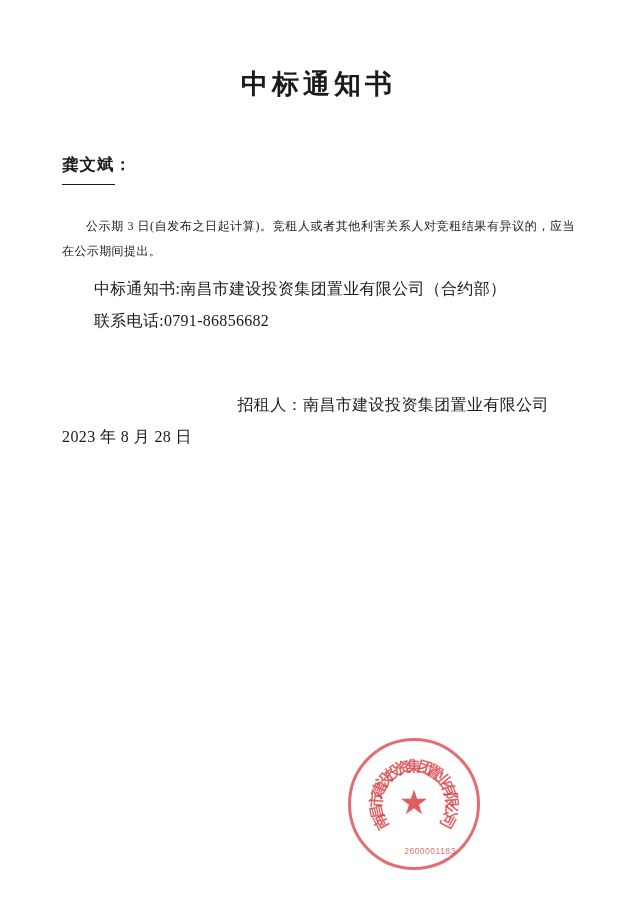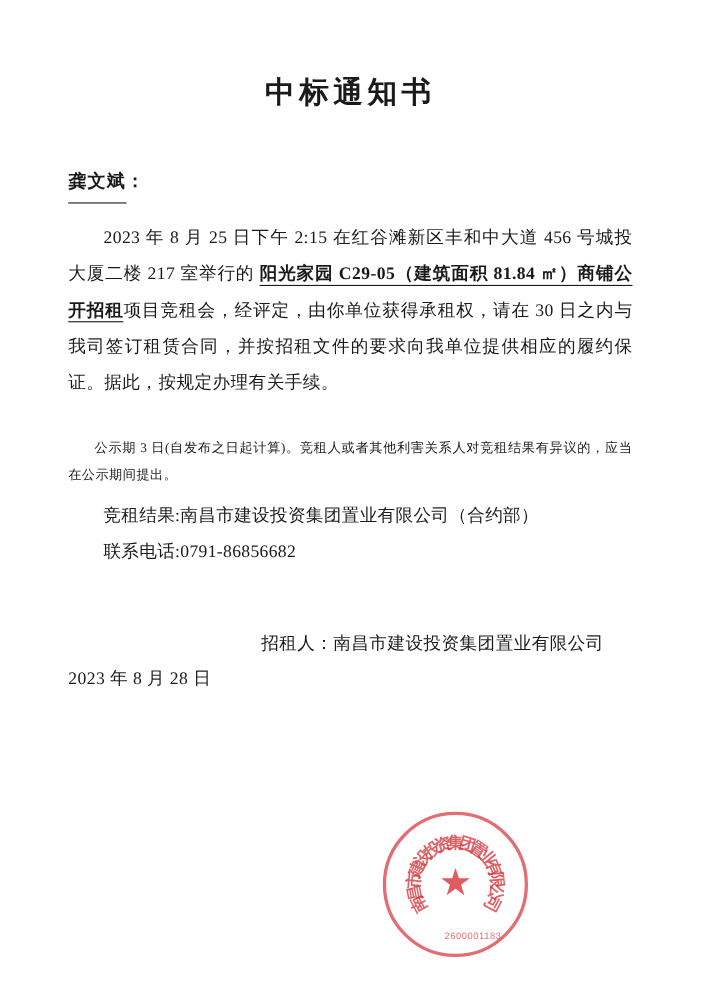--- a/index.html
+++ b/index.html
@@ -166,28 +166,25 @@
 <body>
 
 <div class="page">
 
   <div class="doc-title">中标通知书</div>
 
   <div class="salutation">
     <span class="name">龚文斌</span><span class="colon">：</span>
   </div>
 
-  <div class="body-para">
-    <span>2023 年 8 月 25 日下午 2:15 在红谷滩新区丰和中大道 456 号城投大厦二楼 217 室举行的 </span><span class="emph">阳光家园 C29-05（建筑面积 81.84 ㎡）商铺公开招租</span><span>项目竞租会，经评定，由你单位获得承租权，请在 30 日之内与我司签订租赁合同，并按招租文件的要求向我单位提供相应的履约保证。据此，按规定办理有关手续。</span>
-  </div>
 
 
   <div class="notice-para">公示期 3 日(自发布之日起计算)。竞租人或者其他利害关系人对竞租结果有异议的，应当在公示期间提出。</div>
 
-  <div class="contact-line">竞租结果:南昌市建设投资集团置业有限公司（合约部）</div>
+  <div class="contact-line">中标通知书:南昌市建设投资集团置业有限公司（合约部）</div>
   <div class="contact-line second">联系电话:0791-86856682</div>
 
   <div class="signature-block">
     <div class="sig-line">招租人：南昌市建设投资集团置业有限公司</div>
     <div class="sig-date">2023 年 8 月 28 日</div>
   </div>
 
   <div class="seal">
     <div class="seal-ring"></div>
     <div class="seal-text-top">

